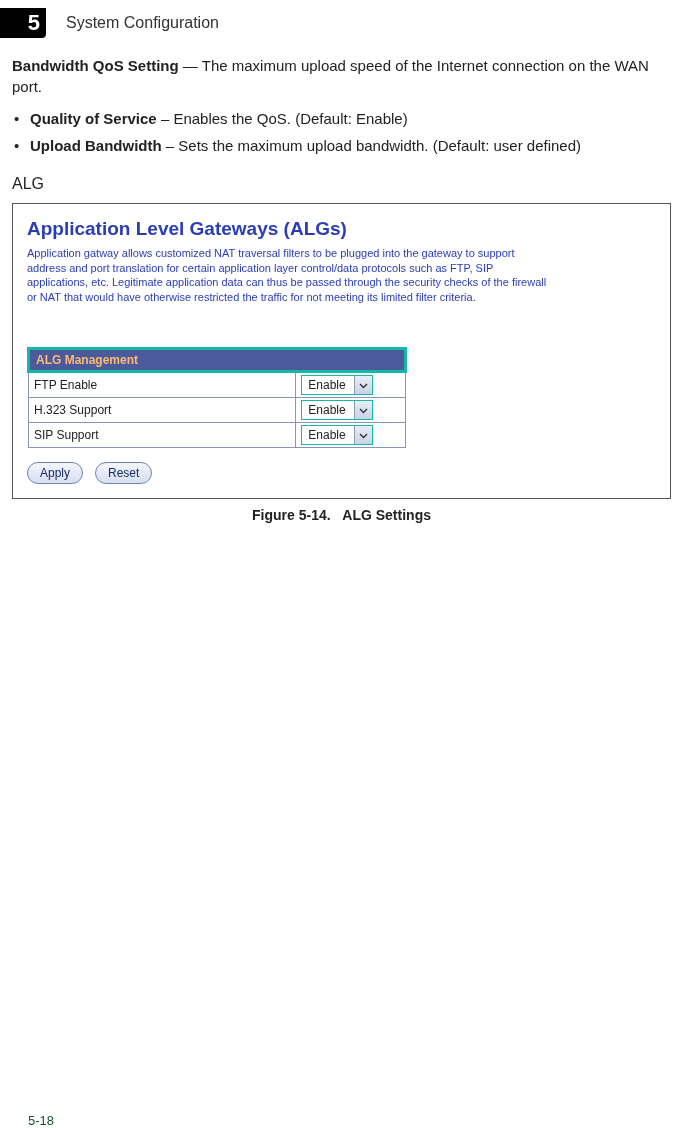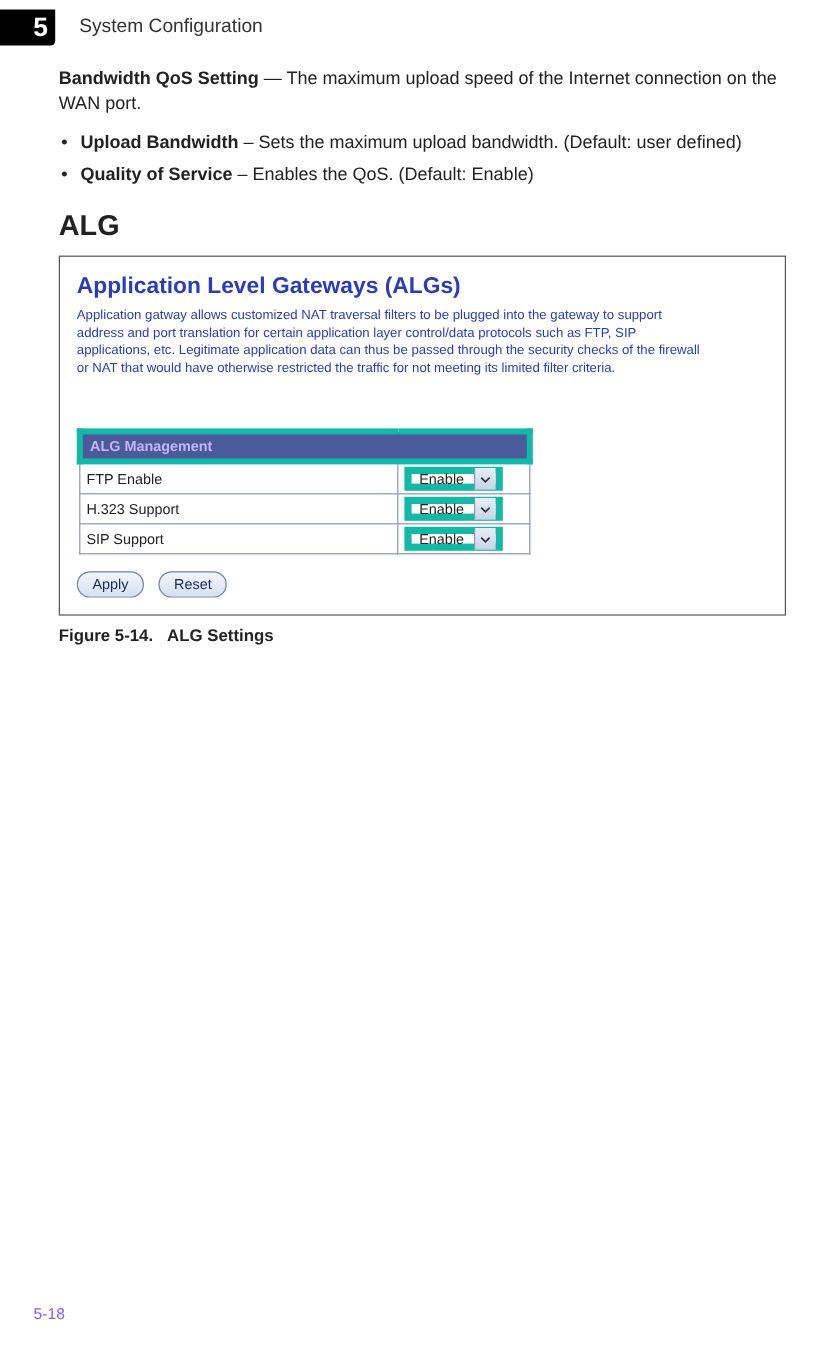--- a/index.html
+++ b/index.html
@@ -32,22 +32,21 @@
       justify-content: flex-end;
       padding-right: 6px;
       border-bottom-right-radius: 4px;
     }
     .header-title {
       font-size: 16px;
       margin-left: 20px;
       color: #333;
     }
     .content {
-      padding: 0 28px;
-      margin-left: 21px;
+      padding: 0 12px;
     }
     .para {
       font-size: 15px;
       line-height: 1.38;
       margin: 0 0 12px 0;
       color: #222;
     }
     .bold { font-weight: bold; }
     ul.bullets {
       list-style: none;
@@ -62,22 +61,22 @@
       margin-bottom: 6px;
     }
     ul.bullets li::before {
       content: "•";
       position: absolute;
       left: 2px;
       top: 0;
       font-size: 15px;
     }
     h2.section-title {
-      font-size: 24px;
-      font-weight: bold;
+      font-size: 16px;
+      font-weight: normal;
       margin: 10px 0 10px 0;
     }
     .figure-frame {
       border: 1px solid #555;
       padding: 10px 14px 14px 14px;
       margin: 10px 0 8px 0;
       background: #fff;
     }
     .alg-title {
       color: #2a3db8;
@@ -92,41 +91,41 @@
       margin-bottom: 42px;
       max-width: 520px;
     }
     table.alg-table {
       border-collapse: collapse;
       width: 380px;
       font-size: 12px;
     }
     table.alg-table th {
       background: #4a5a9a;
-      color: #c4b5fd;
+      color: #fdba74;
       font-weight: bold;
       text-align: left;
       padding: 3px 6px;
-      border: 5px solid #14b8a6;
+      border: 3px solid #14b8a6;
       font-size: 12px;
     }
     table.alg-table td {
       border: 1px solid #8a93bb;
       padding: 2px 5px;
       background: #fff;
       color: #222;
       vertical-align: middle;
       height: 24px;
     }
     table.alg-table td.label-cell { width: 270px; }
     table.alg-table td.ctrl-cell { width: 110px; }
     .select-wrap {
       display: inline-flex;
       align-items: center;
-      border: 6px solid #14b8a6;
+      border: 1px solid #14b8a6;
       background: #fff;
       height: 20px;
       font-size: 12px;
     }
     .select-text {
       padding: 0 8px 0 6px;
       color: #222;
     }
     .select-arrow {
       width: 18px;
@@ -150,55 +149,55 @@
       height: 22px;
       padding: 0 12px;
       font-size: 12px;
       color: #1a2a66;
       background: linear-gradient(#f3f6fc, #d6dff0);
       border: 1px solid #6d84b4;
       border-radius: 11px;
       cursor: pointer;
     }
     .figure-caption {
-      text-align: left;
+      text-align: center;
       font-size: 14px;
       font-weight: bold;
       margin-top: 6px;
     }
     .page-number {
       position: absolute;
-      bottom: 26px;
+      bottom: 0;
       left: 28px;
       font-size: 13px;
-      color: #8b5cf6;
+      color: #14532d;
     }
   </style>
 </head>
 <body>
 
 <div class="page-header">
   <div class="chapter-badge">
     <span>5</span>
   </div>
   <div class="header-title">System Configuration</div>
 </div>
 
 <div class="content">
 
   <p class="para">
     <span class="bold">Bandwidth QoS Setting</span><span> — The maximum upload speed of the Internet connection on the WAN port.</span>
   </p>
 
   <ul class="bullets">
     <li>
-      <span class="bold">Upload Bandwidth</span><span> – Sets the maximum upload bandwidth. (Default: user defined)</span>
+      <span class="bold">Quality of Service</span><span> – Enables the QoS. (Default: Enable)</span>
     </li>
     <li>
-      <span class="bold">Quality of Service</span><span> – Enables the QoS. (Default: Enable)</span>
+      <span class="bold">Upload Bandwidth</span><span> – Sets the maximum upload bandwidth. (Default: user defined)</span>
     </li>
   </ul>
 
   <h2 class="section-title">ALG</h2>
 
 
   <div class="figure-frame">
     <div class="alg-title">Application Level Gateways (ALGs)</div>
     <div class="alg-desc">Application gatway allows customized NAT traversal filters to be plugged into the gateway to support address and port translation for certain application layer control/data protocols such as FTP, SIP applications, etc. Legitimate application data can thus be passed through the security checks of the firewall or NAT that would have otherwise restricted the traffic for not meeting its limited filter criteria.</div>
 

